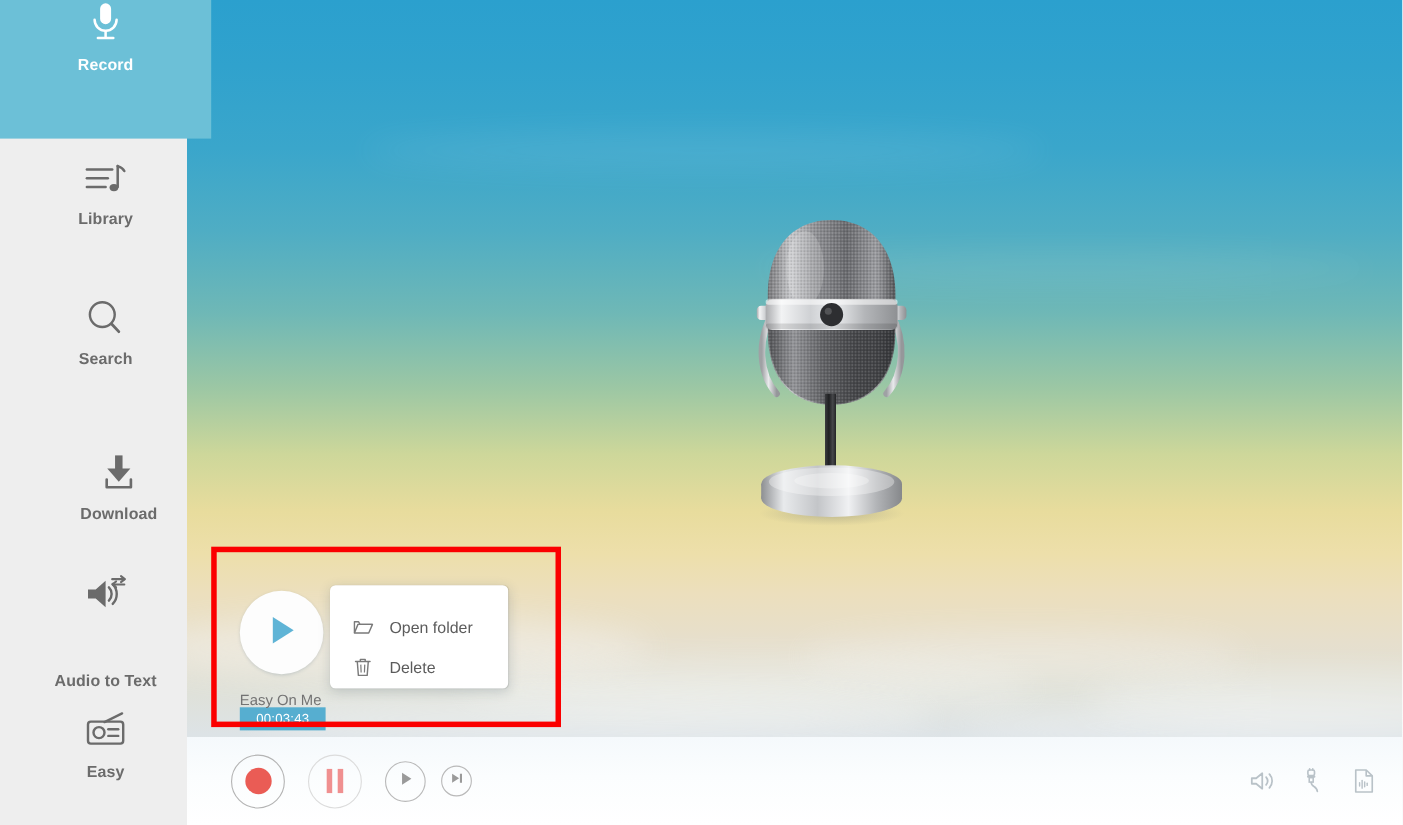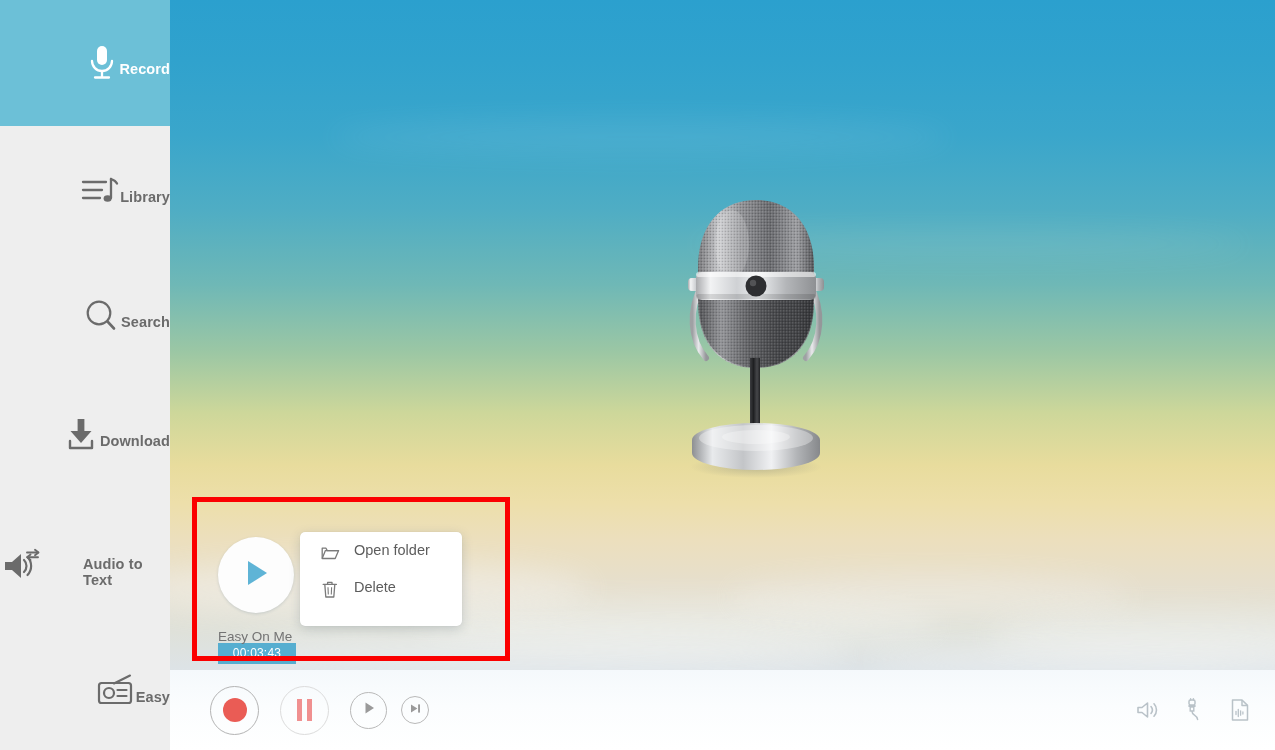--- a/index.html
+++ b/index.html
@@ -25,25 +25,25 @@
     width: 170px;
     height: 750px;
     background: #eeeeee;
     flex: 0 0 170px;
     z-index: 5;
   }
 
   .nav-item {
     position: absolute;
     left: 0;
-    width: 170px;
-    display: flex;
-    flex-direction: row;
+    width: 192px;
+    display: flex;
+    flex-direction: column;
     align-items: center;
-    justify-content: flex-end;
+    justify-content: flex-start;
     cursor: pointer;
     user-select: none;
   }
 
   .nav-item .nav-icon {
     display: block;
     line-height: 0;
   }
 
   .nav-item .nav-label {
@@ -175,21 +175,21 @@
     height: 94px;
     background: #ffffff;
     border-radius: 5px;
     box-shadow: 0 3px 11px rgba(60,80,100,0.22), 0 0 1px rgba(0,0,0,0.12);
     padding: 10px 0 0 0;
     z-index: 10;
   }
 
   .menu-item {
     display: flex;
-    align-items: flex-start;
+    align-items: flex-end;
     height: 37px;
     padding-left: 20px;
     cursor: pointer;
   }
 
   .menu-item .menu-icon {
     width: 20px;
     height: 20px;
     display: flex;
     align-items: center;
@@ -333,21 +333,21 @@
           <line x1="3" y1="16" x2="22" y2="16" stroke="#6b6b6b" stroke-width="2.3" stroke-linecap="round"></line>
           <line x1="3" y1="24" x2="20" y2="24" stroke="#6b6b6b" stroke-width="2.3" stroke-linecap="round"></line>
           <path d="M31 5 L31 24" stroke="#6b6b6b" stroke-width="2.3" stroke-linecap="round"></path>
           <path d="M31 5 C34 6 36 7.5 37 9.5" fill="none" stroke="#6b6b6b" stroke-width="2.3" stroke-linecap="round"></path>
           <ellipse cx="27.6" cy="24.5" rx="4" ry="3.3" fill="#6b6b6b"></ellipse>
         </svg>
       </span>
       <span class="nav-label">Library</span>
     </div>
 
-    <div class="nav-item" style="top:390px;height:90px;">
+    <div class="nav-item" style="top:412px;height:90px;margin-left:12px;">
       <span class="nav-icon">
         <svg width="38" height="36" viewBox="0 0 38 36">
           <rect x="15.6" y="2" width="6.8" height="14" fill="#6b6b6b"></rect>
           <path d="M8.5 14 L19 26 L29.5 14 Z" fill="#6b6b6b"></path>
           <path d="M8 24 L8 31 L30 31 L30 24" fill="none" stroke="#6b6b6b" stroke-width="2.4" stroke-linecap="round" stroke-linejoin="round"></path>
         </svg>
       </span>
       <span class="nav-label">Download</span>
     </div>
 

